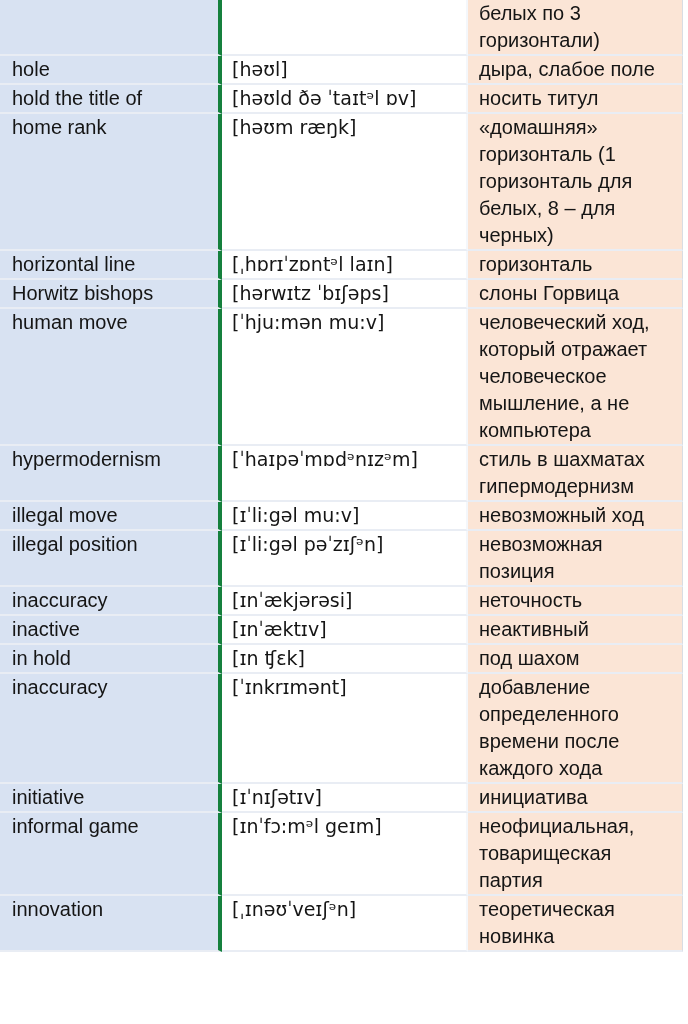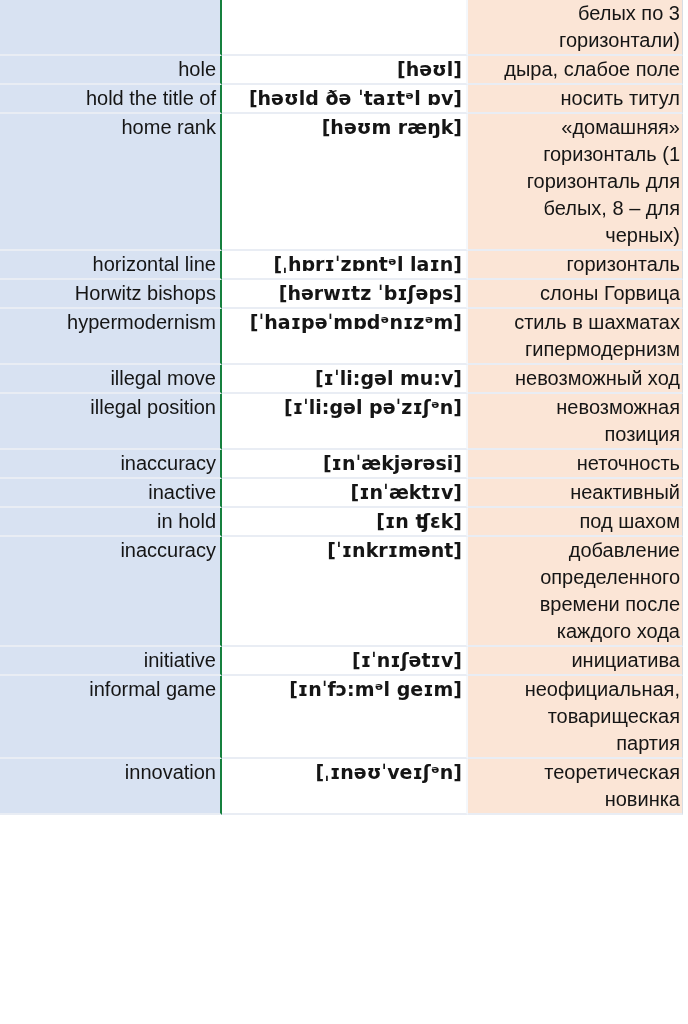--- a/index.html
+++ b/index.html
@@ -22,33 +22,31 @@
   }
   td {
     box-sizing: border-box;
     vertical-align: top;
     font-size: 20px;
     line-height: 27px;
     white-space: pre-line;
     border-bottom: 2px solid #e9edf4;
     padding: 0 4px 0 12px;
     overflow: hidden;
-    text-align: right;
   }
   td.term {
     background: var(--term-bg, #d8e2f2);
-    border-right: 2px solid #15803d;
+    border-right: 4px solid #15803d;
   }
   td.ipa {
     background: var(--ipa-bg, #ffffff);
     border-right: 2px solid #f4f7fb;
     padding-left: 10px;
     font-family: "DejaVu Sans", "Liberation Sans", sans-serif;
     font-size: 19px;
-    font-weight: bold;
   }
   td.rus {
     background: var(--rus-bg, #fbe5d6);
     border-right: 1px solid #d9dde3;
     padding-left: 11px;
     padding-right: 2px;
   }
 </style>
 </head>
 <body>
@@ -87,20 +85,29 @@
       </tr>
       <tr>
         <td class="term">horizontal line</td>
         <td class="ipa">[ˌhɒrɪˈzɒntᵊl laɪn]</td>
         <td class="rus">горизонталь</td>
       </tr>
       <tr>
         <td class="term">Horwitz bishops</td>
         <td class="ipa">[hərwɪtz ˈbɪʃəps]</td>
         <td class="rus">слоны Горвица</td>
+      </tr>
+      <tr>
+        <td class="term">human move</td>
+        <td class="ipa">[ˈhju:mən mu:v]</td>
+        <td class="rus">человеческий ход,
+который отражает
+человеческое
+мышление, а не
+компьютера</td>
       </tr>
       <tr>
         <td class="term">hypermodernism</td>
         <td class="ipa">[ˈhaɪpəˈmɒdᵊnɪzᵊm]</td>
         <td class="rus">стиль в шахматах
 гипермодернизм</td>
       </tr>
       <tr>
         <td class="term">illegal move</td>
         <td class="ipa">[ɪˈli:gəl mu:v]</td>

